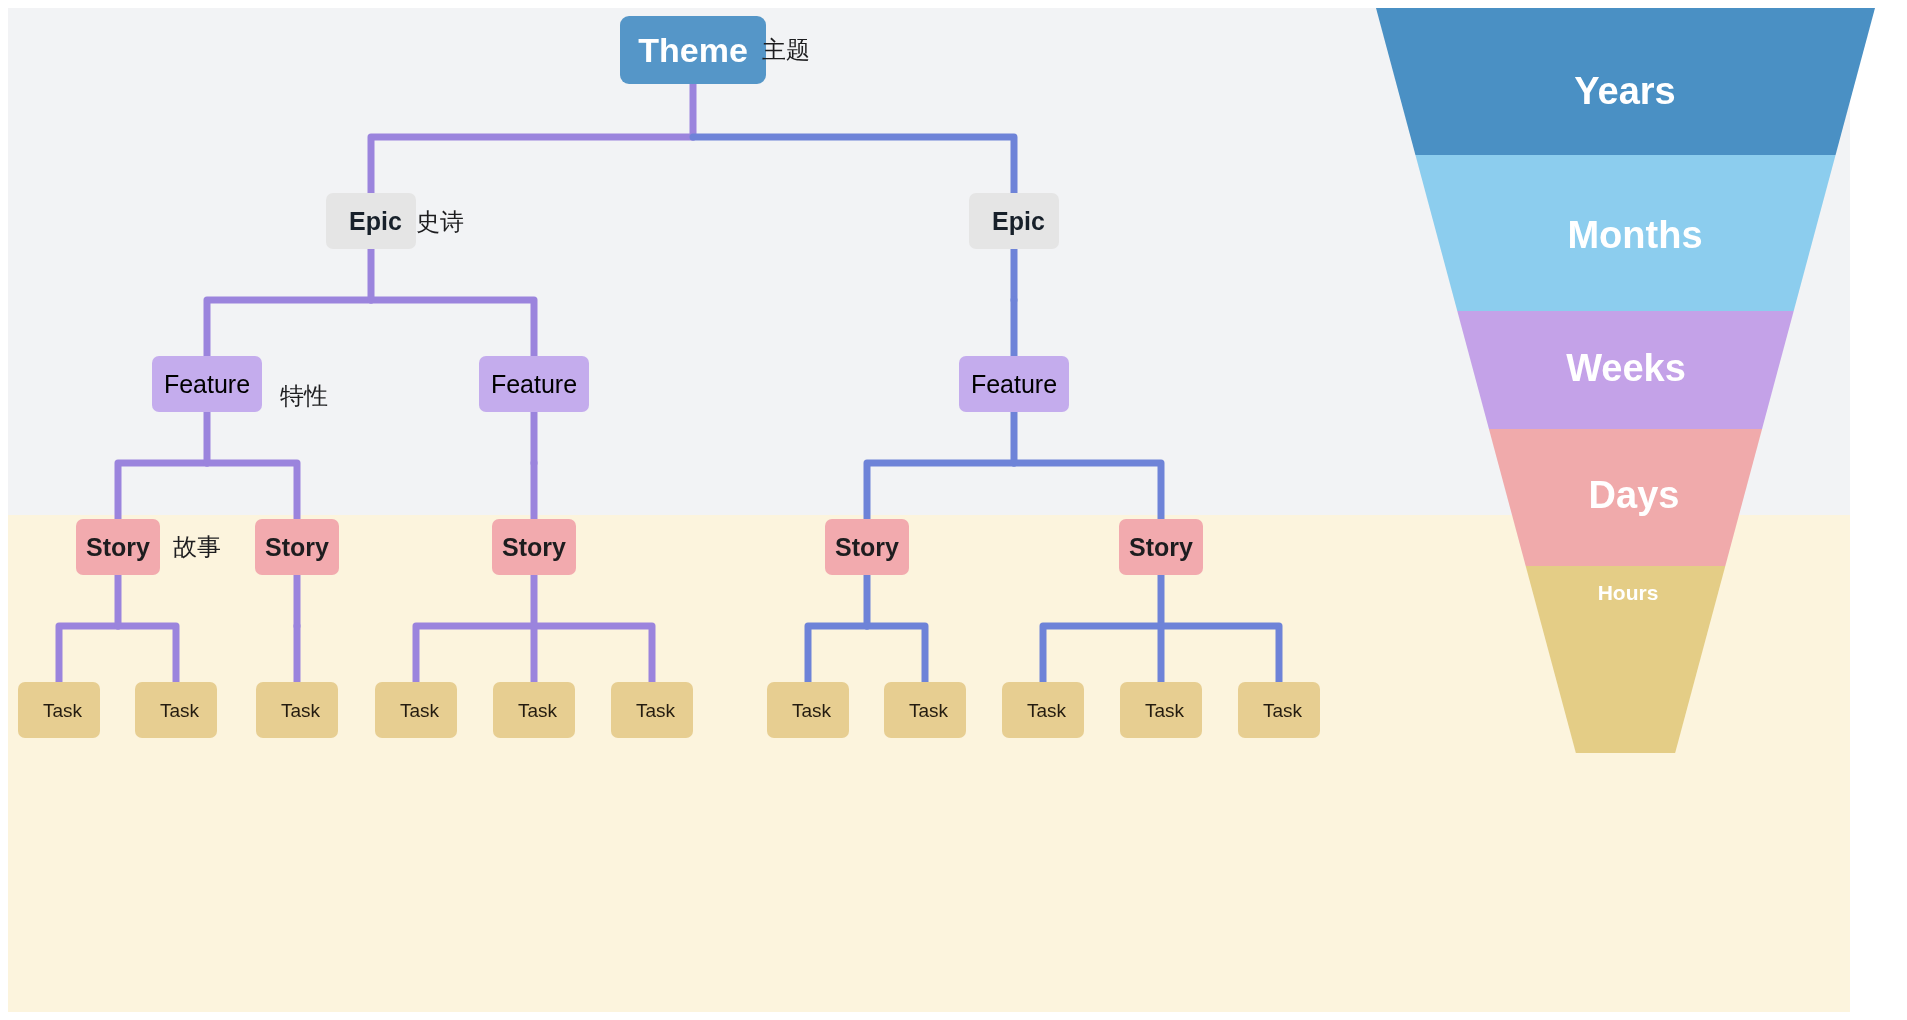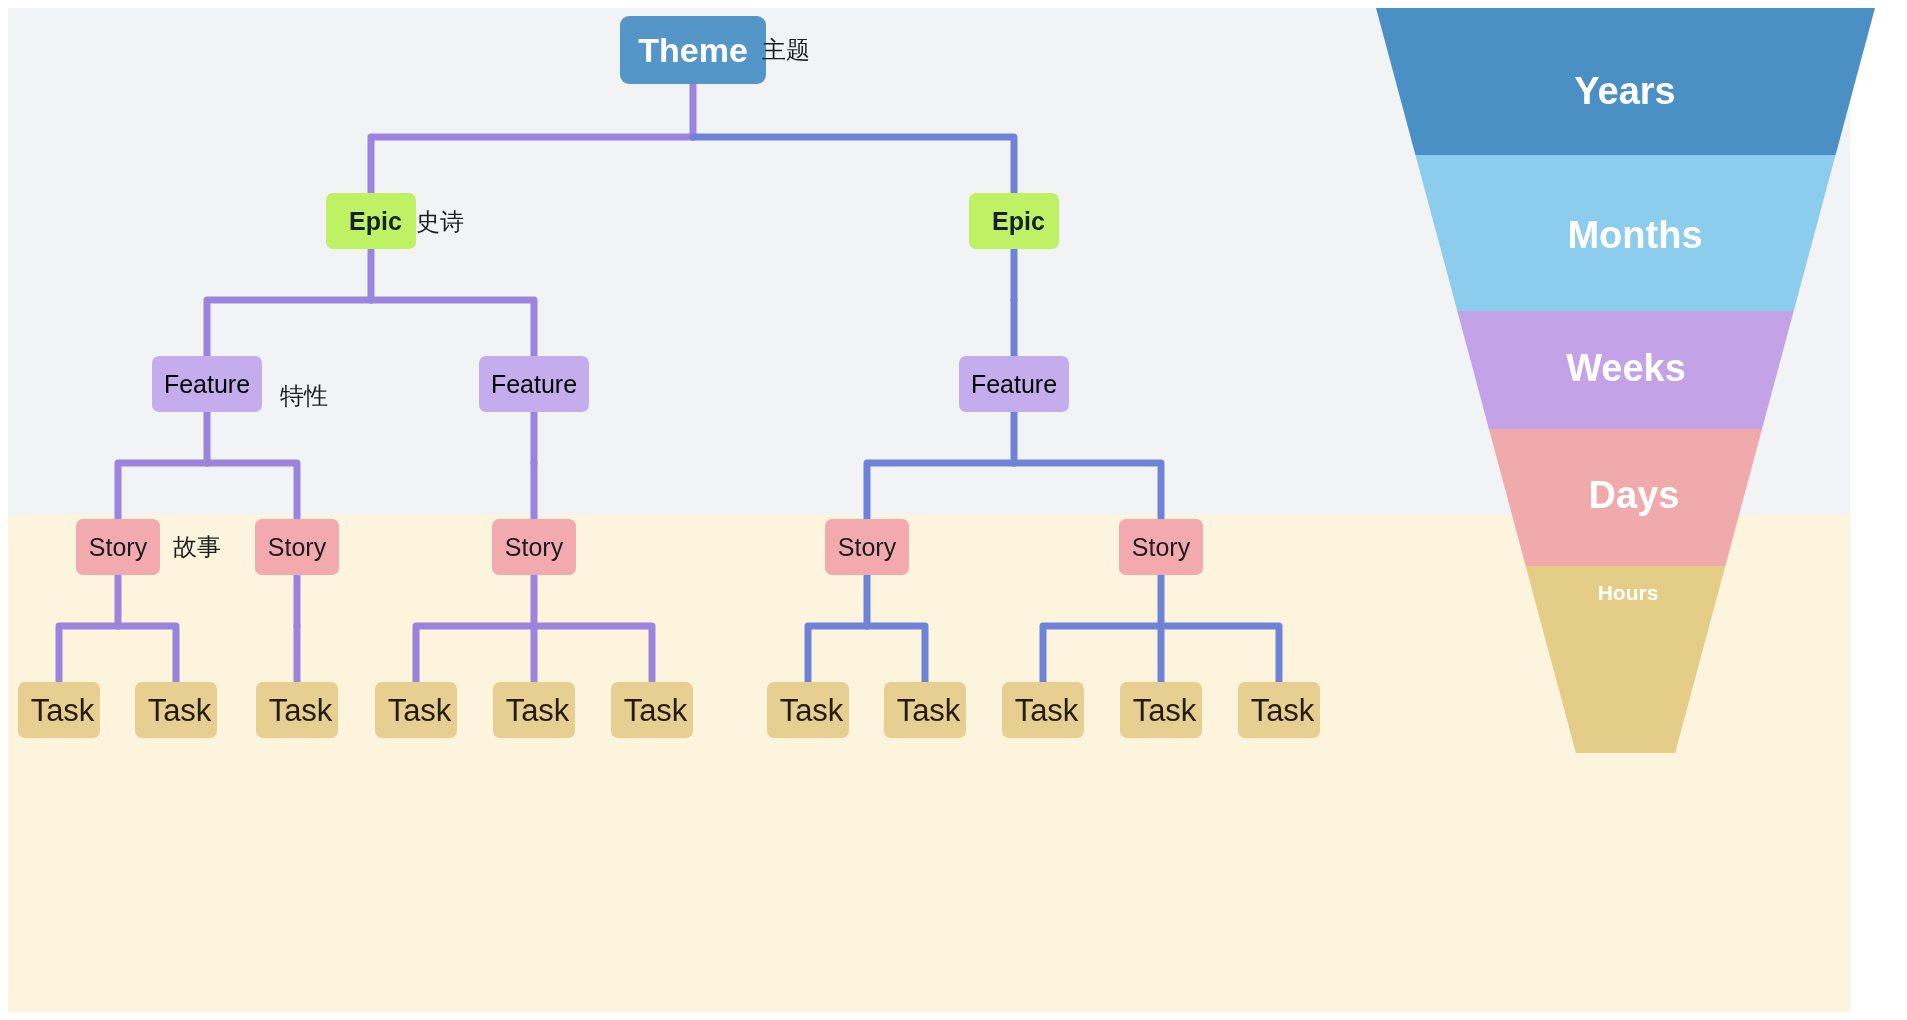--- a/index.html
+++ b/index.html
@@ -60,42 +60,42 @@
     white-space: nowrap;
   }
   .node-theme {
     background: #5596c8;
     color: #ffffff;
     font-size: 34px;
     font-weight: bold;
     border-radius: 9px;
   }
   .node-epic {
-    background: #bef264;
+    background: #e5e5e5;
     color: #17202a;
     font-size: 25px;
     font-weight: bold;
     padding-left: 9px;
   }
   .node-feature {
     background: #c4aced;
     color: #000000;
     font-size: 25px;
     font-weight: normal;
   }
   .node-story {
     background: #f2aaae;
     color: #1d1d1f;
     font-size: 25px;
-    font-weight: normal;
+    font-weight: bold;
   }
   .node-task {
     background: #e7ce91;
     color: #241c10;
-    font-size: 31px;
+    font-size: 19px;
     font-weight: normal;
     padding-left: 7px;
   }
 
   
   .cn-label {
     position: absolute;
     color: #1d1d1f;
     font-size: 24px;
     line-height: 1;

